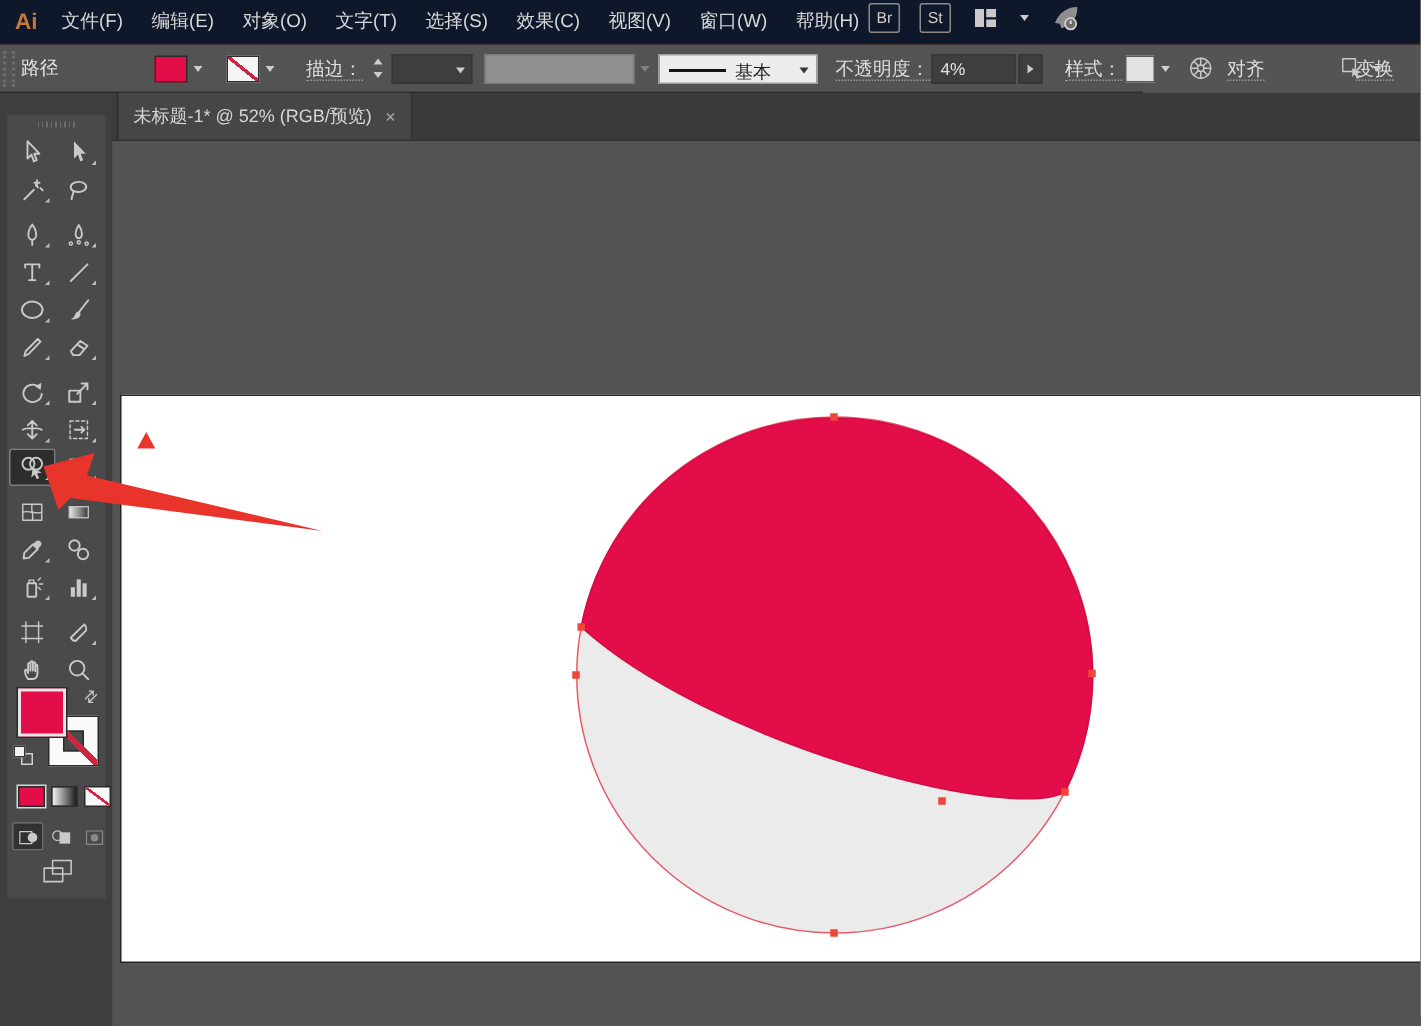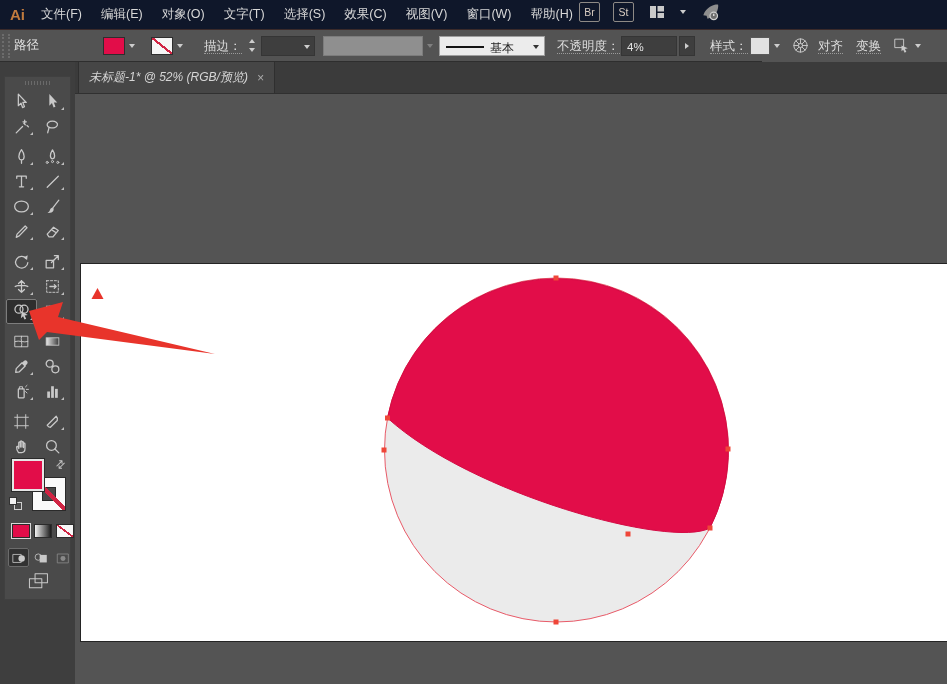--- a/index.html
+++ b/index.html
@@ -24,21 +24,21 @@
   .chev.dark{border-top-color:#333;}
   .ddark{position:absolute;height:20px;background:#3E3E3E;border:1px solid #353535;box-sizing:border-box;}
   .stepper{position:absolute;width:12px;height:20px;}
   .tri-up{position:absolute;width:0;height:0;border-left:3.5px solid transparent;border-right:3.5px solid transparent;border-bottom:4px solid #CDCDCD;}
   .tri-right{position:absolute;width:0;height:0;border-top:3.5px solid transparent;border-bottom:3.5px solid transparent;border-left:4.5px solid #CDCDCD;}
   .profilebox{position:absolute;left:439px;top:6px;width:106px;height:20px;background:#ECECEC;border:1px solid #9E9E9E;box-sizing:border-box;text-align:center;}
   .profileline{position:absolute;left:6px;top:9px;width:38px;height:2px;background:#141414;}
   .profiletext{position:absolute;left:50px;top:3px;color:#1E1E1E;font-size:12px;}
 
   
-  .tabbar{position:absolute;left:0;top:62px;width:947px;height:32px;background:#3B3B3B;border-bottom:1px solid #303030;box-sizing:border-box;font-style:italic;}
+  .tabbar{position:absolute;left:0;top:62px;width:947px;height:32px;background:#3B3B3B;border-bottom:1px solid #303030;box-sizing:border-box;}
   .collapse{position:absolute;left:5px;top:1px;color:#A2A2A2;font-size:13px;letter-spacing:-1px;}
   .doctab{position:absolute;left:78px;top:0;height:31px;background:#464646;border-left:1px solid #2F2F2F;border-right:1px solid #2F2F2F;display:flex;align-items:center;padding:0 10px;gap:9px;}
   .doctab .ttl{color:#D6D6D6;font-size:12px;white-space:nowrap;}
   .doctab .cls{color:#ABABAB;font-size:12px;cursor:default;}
 
   
   .rail{position:absolute;left:0;top:62px;width:75px;height:622px;background:#3E3E3E;}
   .panel{position:absolute;left:4px;top:14px;width:67px;height:524px;background:#4A4A4A;border:1px solid #404040;box-sizing:border-box;}
   .pgrip{position:absolute;left:20px;top:4px;width:26px;height:4px;background:repeating-linear-gradient(90deg,#6A6A6A 0 1px,transparent 1px 3px);}
   .tools{position:absolute;left:1px;top:12px;width:63px;display:flex;flex-wrap:wrap;}
@@ -146,21 +146,21 @@
     <div class="swatchbtn" style="left:750px;top:7px;width:20px;background:#E2E2E2;border-color:#5A5A5A;"></div>
     <div class="chev" style="left:774px;top:14px;"></div>
 
     <svg class="ti" style="position:absolute;left:791px;top:6px;" viewBox="0 0 18 18">
       <circle class="s2" cx="9" cy="9" r="6.3"></circle>
         <circle class="s2" cx="9" cy="9" r="2"></circle>
       <path class="s2" d="M9 2.7 V6.9 M9 11.1 V15.3 M2.7 9 H6.9 M11.1 9 H15.3 M4.6 4.6 L7.5 7.5 M10.5 10.5 L13.4 13.4 M13.4 4.6 L10.5 7.5 M7.5 10.5 L4.6 13.4"></path>
     </svg>
 
     <span class="cblink" style="left:818px;top:9px;">对齐</span>
-    <span class="cblink" style="left:856px;top:9px;">变换</span>
+    <span class="cblink" style="left:904px;top:9px;">变换</span>
 
     <svg class="ti" style="position:absolute;left:892px;top:6px;" viewBox="0 0 18 18">
       <rect class="s2" x="3" y="3" width="8" height="8"></rect>
       <path class="f" d="M9 9 L15 11.5 L12.2 12.2 L13.6 15 L12 15.8 L10.6 13 L9 14.5 Z"></path>
     </svg>
     <div class="chev" style="left:915px;top:14px;"></div>
   </div>
 
   <div class="tabbar">
     <span class="collapse">«</span>

